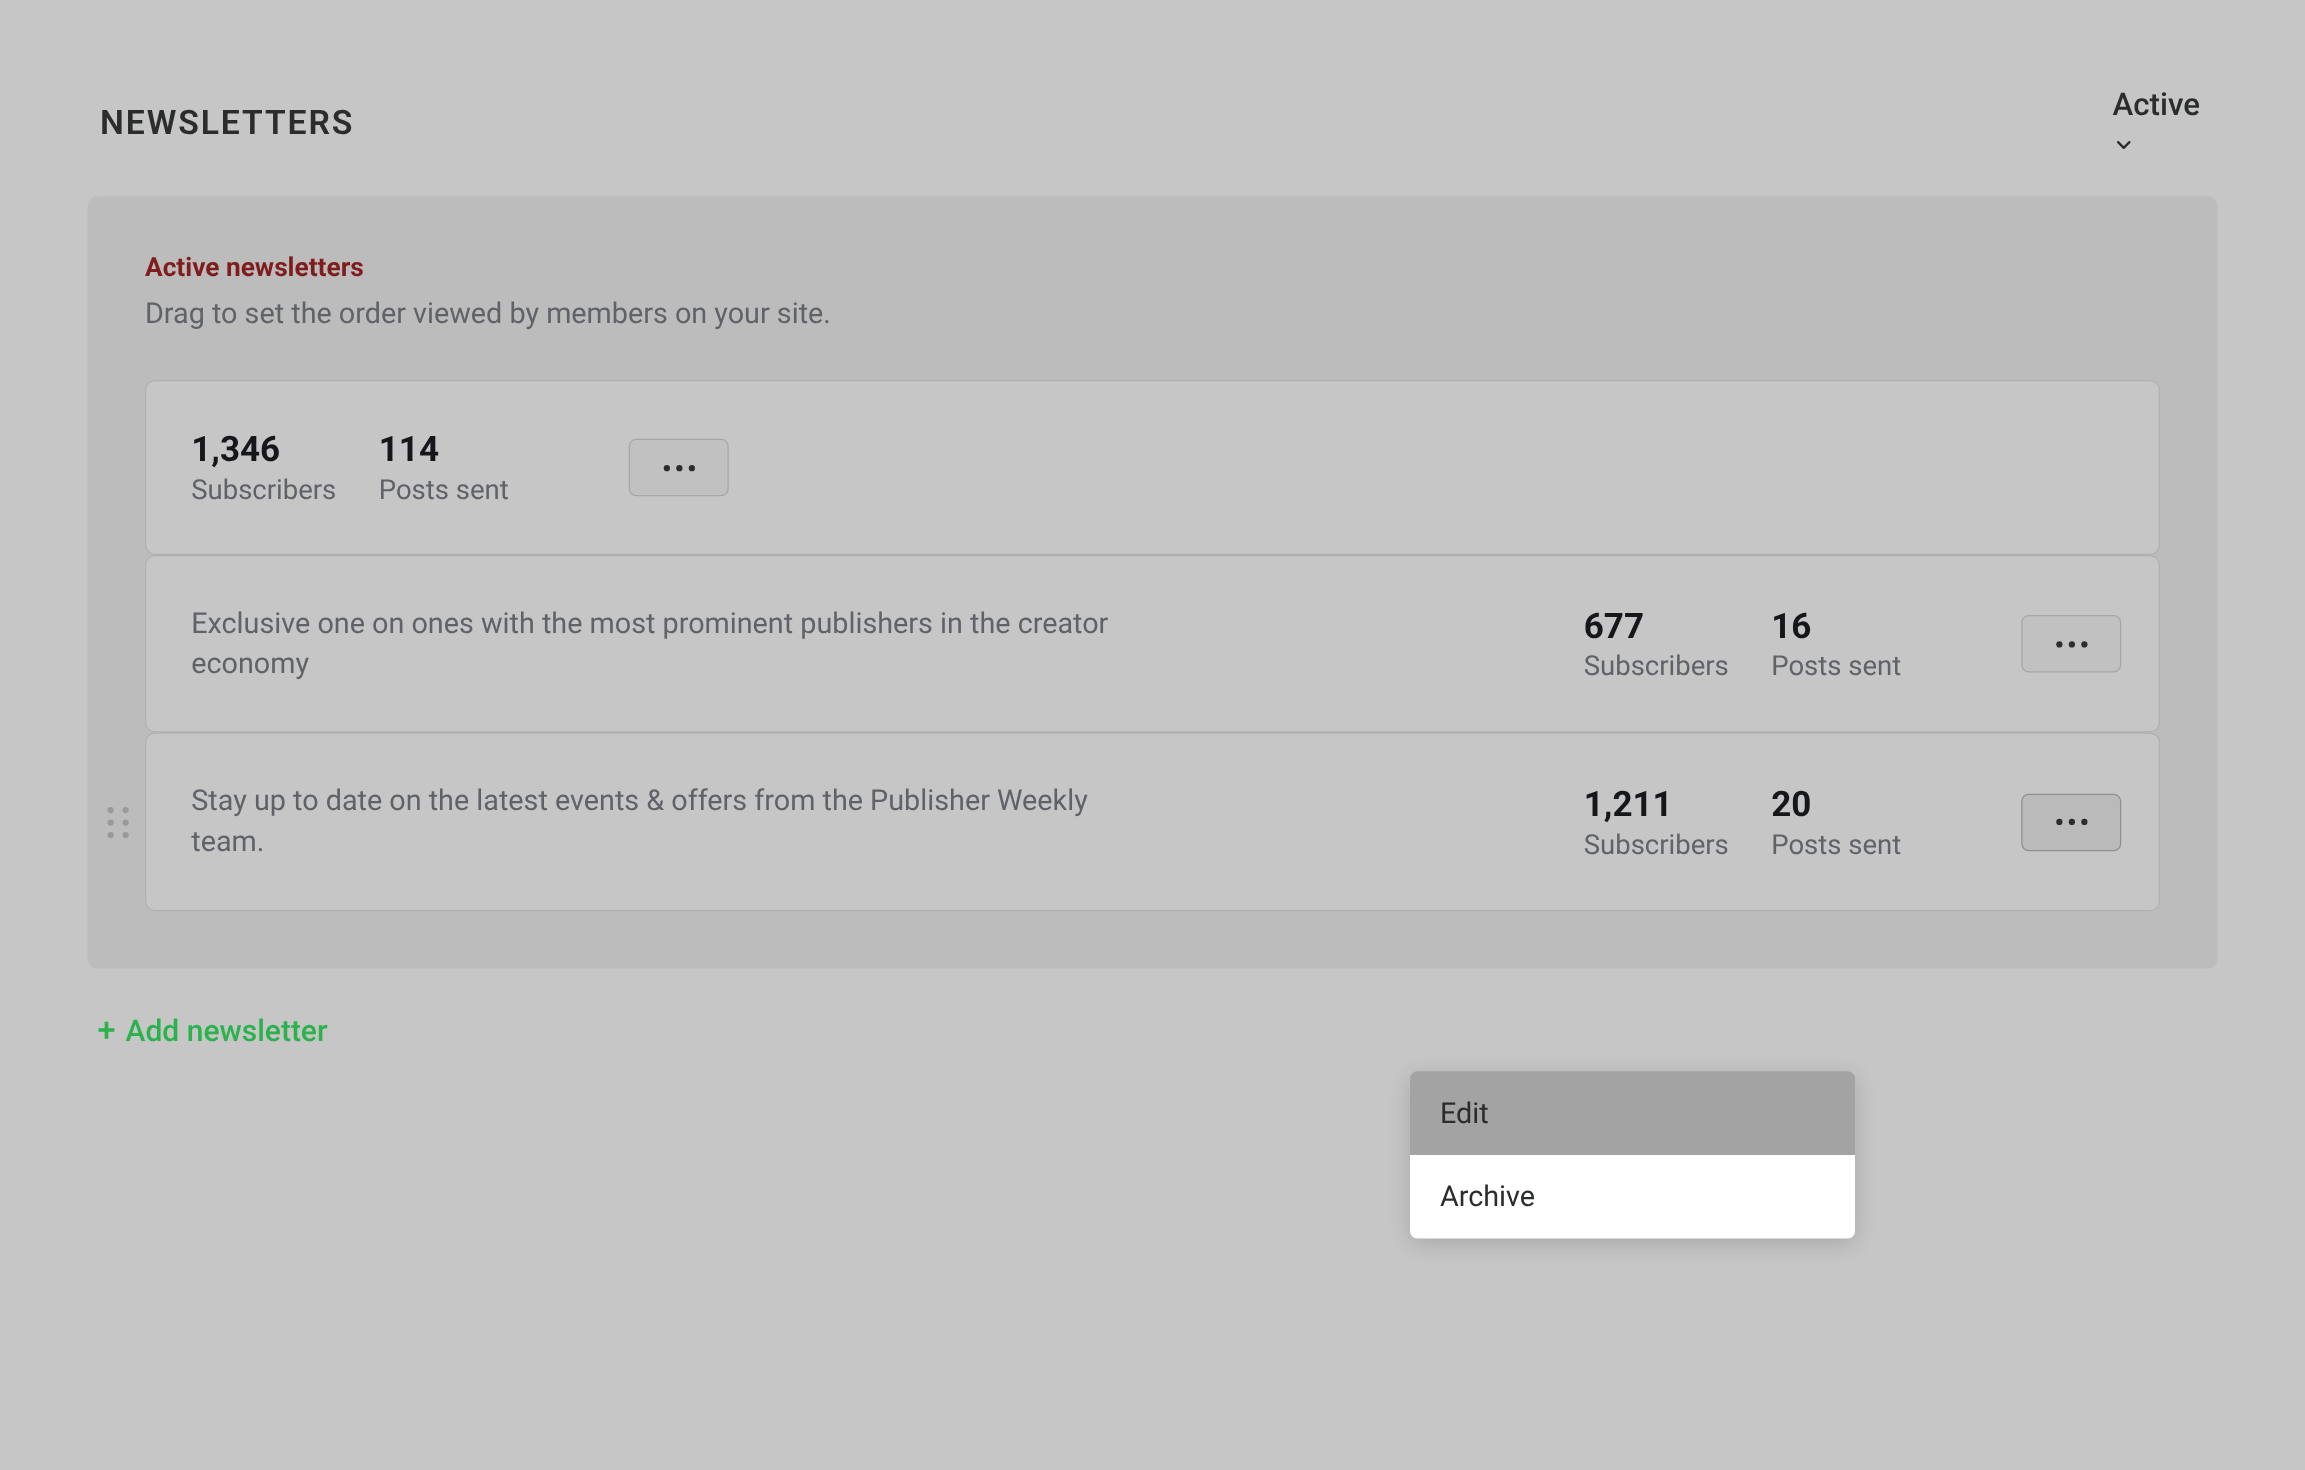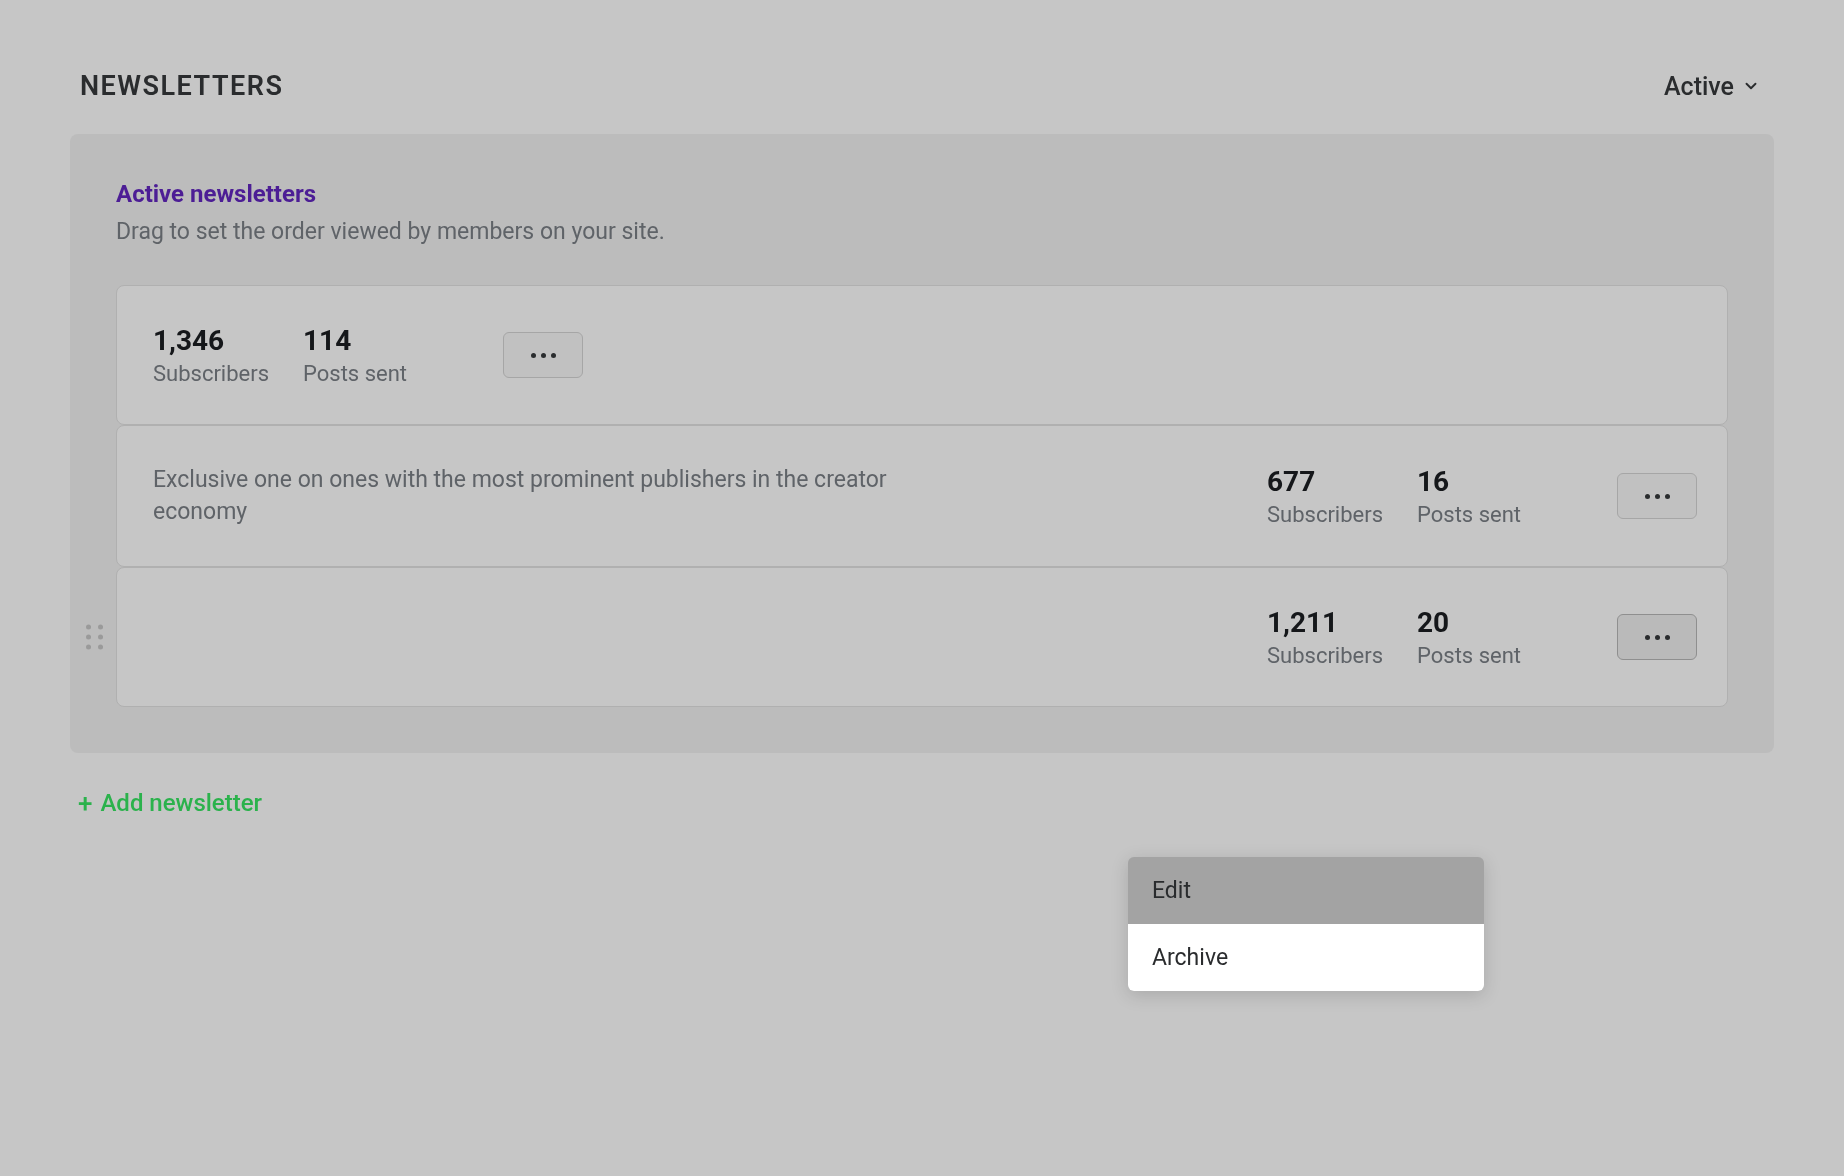--- a/index.html
+++ b/index.html
@@ -6,24 +6,24 @@
   html, body {
     width: 1844px;
     height: 1176px;
     background: #c6c6c6;
     font-family: -apple-system, BlinkMacSystemFont, "Segoe UI", Roboto, Helvetica, Arial, sans-serif;
     color: #15171a;
   }
   .container { padding: 70px 70px 0 70px; position: relative; }
   .header-row { display: flex; justify-content: space-between; align-items: center; margin-bottom: 32px; padding: 0 14px 0 10px; }
   .page-label { font-size: 27px; font-weight: 600; letter-spacing: 1.5px; color: #2a2c2e; }
-  .filter-select { display: flex; align-items: center; gap: 8px; cursor: pointer; }
+  .filter-select { display: flex; gap: 8px; cursor: pointer; flex-direction: column; }
   .filter-select span { font-size: 25px; font-weight: 500; color: #2a2c2e; }
   .panel { background: #bcbcbc; border-radius: 8px; padding: 46px 46px 46px 46px; }
-  .panel-title { font-size: 24px; font-weight: 700; color: #4c1d95; margin-bottom: 10px; }
+  .panel-title { font-size: 21px; font-weight: 700; color: #7f1d1d; margin-bottom: 10px; }
   .panel-subtitle { font-size: 23px; color: #5f6368; margin-bottom: 40px; }
   .card-wrapper { position: relative; }
   .card {
     background: #c6c6c6;
     border: 1px solid #b0b0b0;
     border-radius: 8px;
     padding: 38px 30px 38px 36px;
     display: flex;
     align-items: center;
     margin-bottom: 24px;
@@ -155,20 +155,21 @@
       <div class="drag-handle">
         <i></i>
           <i></i>
           <i></i>
           <i></i>
           <i></i>
           <i></i>
       </div>
       <div class="card">
         <div class="card-main">
+          <div class="card-desc">Stay up to date on the latest events &amp; offers from the Publisher Weekly team.</div>
         </div>
         <div class="card-stats">
           <div class="stat">
             <div class="stat-value">1,211</div>
             <div class="stat-label">Subscribers</div>
           </div>
           <div class="stat">
             <div class="stat-value">20</div>
             <div class="stat-label">Posts sent</div>
           </div>

